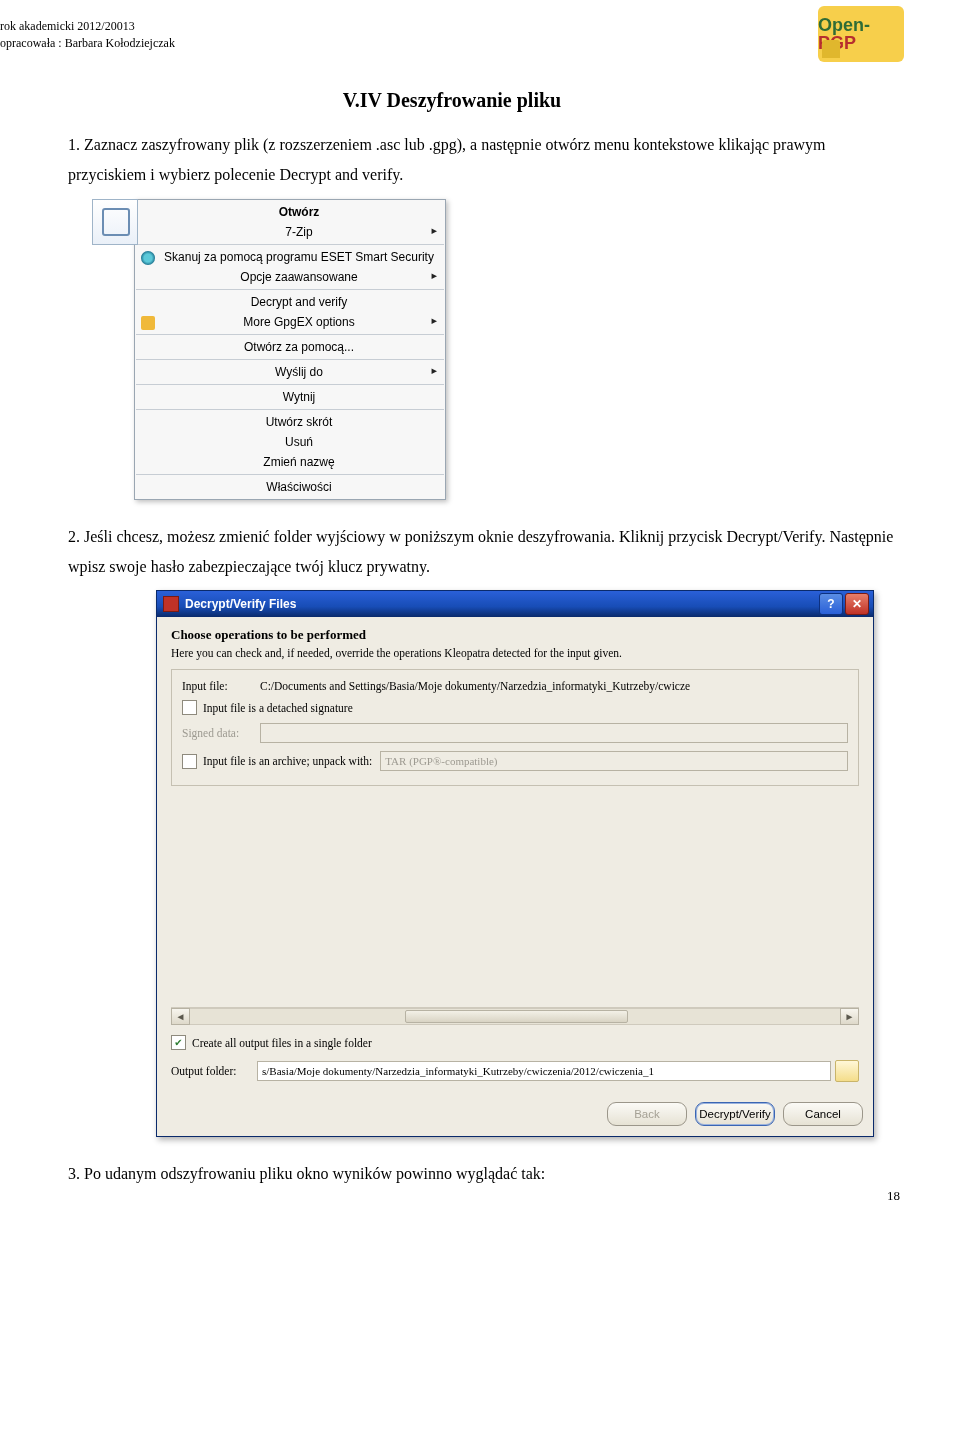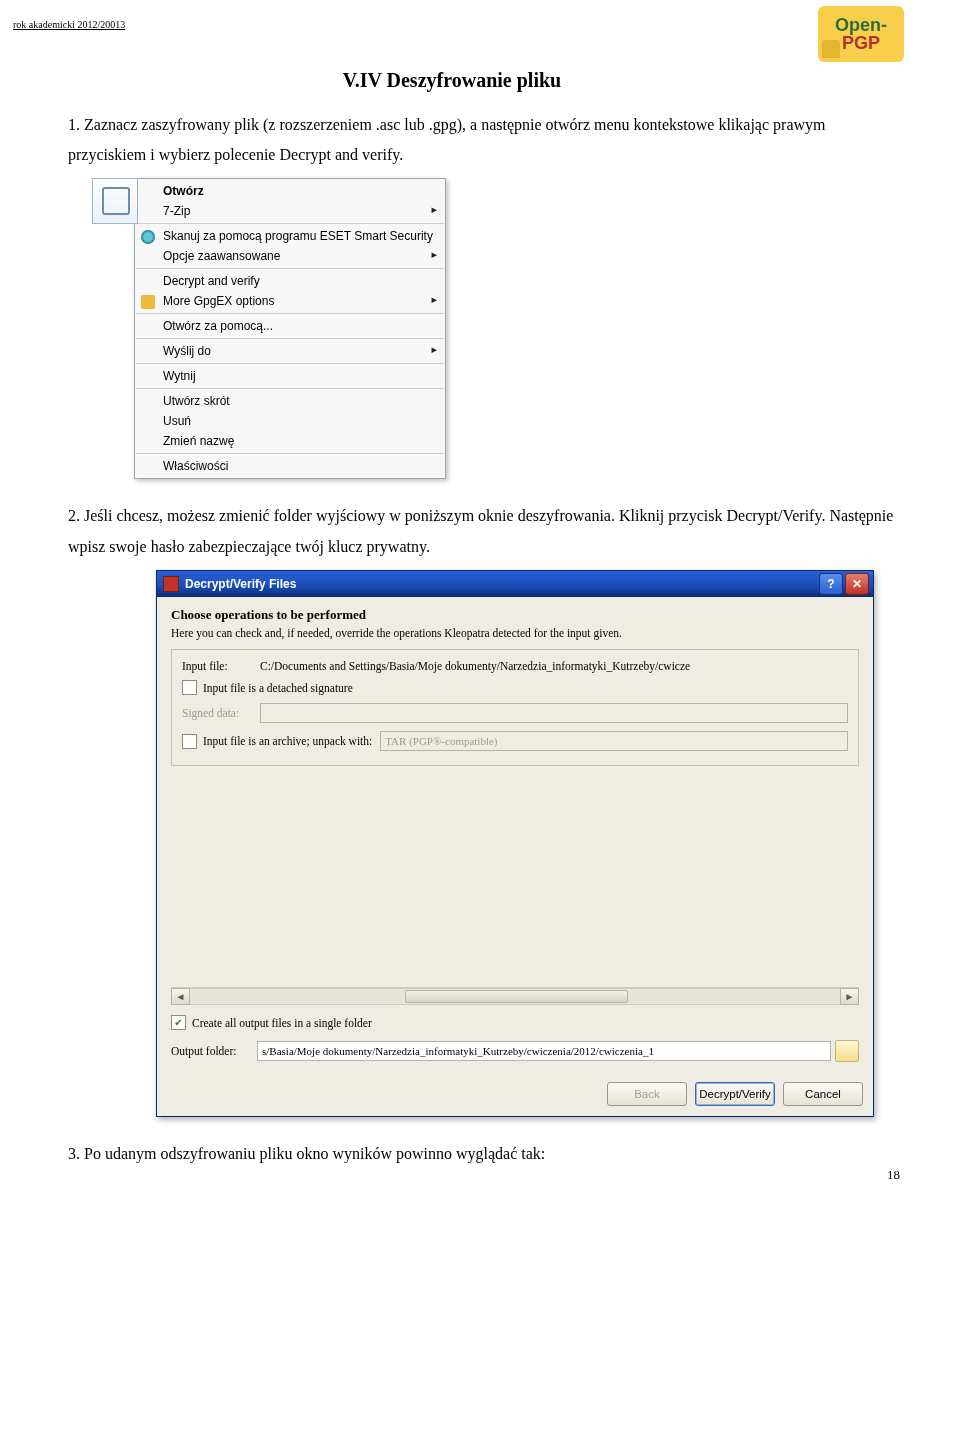--- a/index.html
+++ b/index.html
@@ -9,36 +9,34 @@
     font-size: 14px;
     background: #fff;
     width: 960px;
   }
   .page {
     padding: 18px 56px 18px 0;
     position: relative;
   }
   .header-left {
     font-family: "Comic Sans MS", cursive;
-    font-size: 10px;
+    font-size: 12px;
     line-height: 1.45;
-    margin-left: 13px;
-    text-decoration: underline;
+    margin-left: 0;
   }
   .logo {
     position: absolute;
     top: 6px;
     right: 56px;
     width: 86px;
     height: 56px;
     background: #f7cf4b;
     border-radius: 6px;
     display: flex;
     flex-direction: column;
-    align-items: center;
     justify-content: center;
   }
   .logo .t1 { color: #2f6c36; font-weight: bold; font-size: 18px; line-height:1; }
   .logo .t2 { color: #b72f2e; font-weight: bold; font-size: 18px; line-height:1; }
   .logo .lock {
     position:absolute; left:4px; bottom:4px; width:18px;height:18px;
     background:#e0b72d; border-radius:3px 3px 0 0;
   }
   .section-title {
     text-align: center;
@@ -76,20 +74,21 @@
     background: #f7f7f7;
     border: 1px solid #9aa6b2;
     box-shadow: 2px 2px 5px rgba(0,0,0,.25);
     font-size: 12px;
     padding: 2px 0;
   }
   .ctx-item {
     padding: 3px 10px 3px 28px;
     position: relative;
     white-space: nowrap;
+    text-align: center;
   }
   .ctx-item.bold { font-weight: bold; }
   .ctx-sep { height:1px; background:#c7cdd4; margin:2px 1px; }
   .ctx-arrow::after{
     content:"▸"; position:absolute; right:8px; top:2px; color:#222; font-size:11px;
   }
   .ctx-icon { position:absolute; left:6px; top:4px; width:14px; height:14px; }
   .ctx-icon.eset { background: radial-gradient(circle at 50% 50%, #5cc9d9 40%, #1e7591 70%); border-radius:50%; }
   .ctx-icon.lock { background:#f0b93a; border-radius:2px; position:absolute;}
 
@@ -155,36 +154,37 @@
     background:linear-gradient(#fff7d8,#f4dd8a);
     border:1px solid #c9b46a; border-radius:2px;
   }
   .btnbar {
     display:flex; justify-content:flex-end; gap:8px;
     padding:8px 10px 10px 0;
   }
   .btn {
     min-width:78px; height:22px;
     background:linear-gradient(#fbfaf6,#e6e2d4);
-    border:1px solid #9b968a; border-radius:3px;
+    border:1px solid #9b968a; border-radius:9px;
     font-size:11.5px; display:flex;align-items:center;justify-content:center;text-align:center;
   }
   .btn.disabled{ color:#a5a195; }
   .btn.primary{ border:1px solid #3b66b3; box-shadow:0 0 0 1px #9ab2dd inset;}
   .pagenum{
     position:absolute; bottom:12px; right:60px;
     font-family: Georgia, serif; font-size:13px;
   }
 </style>
 </head>
 <body>
 <div class="page">
 
 <div class="header-left">
   <div>rok akademicki 2012/20013</div>
+  <div>opracowała : Barbara Kołodziejczak</div>
 </div>
 <div class="logo">
   <div class="lock"></div>
   <div class="t1">Open-</div>
   <div class="t2">PGP</div>
 </div>
 
 <div class="section-title">V.IV Deszyfrowanie pliku</div>
 
 <div class="body-text nm">1. Zaznacz zaszyfrowany plik (z rozszerzeniem .asc lub .gpg),  a następnie otwórz menu kontekstowe klikając prawym przyciskiem i wybierz polecenie Decrypt and verify.</div>

